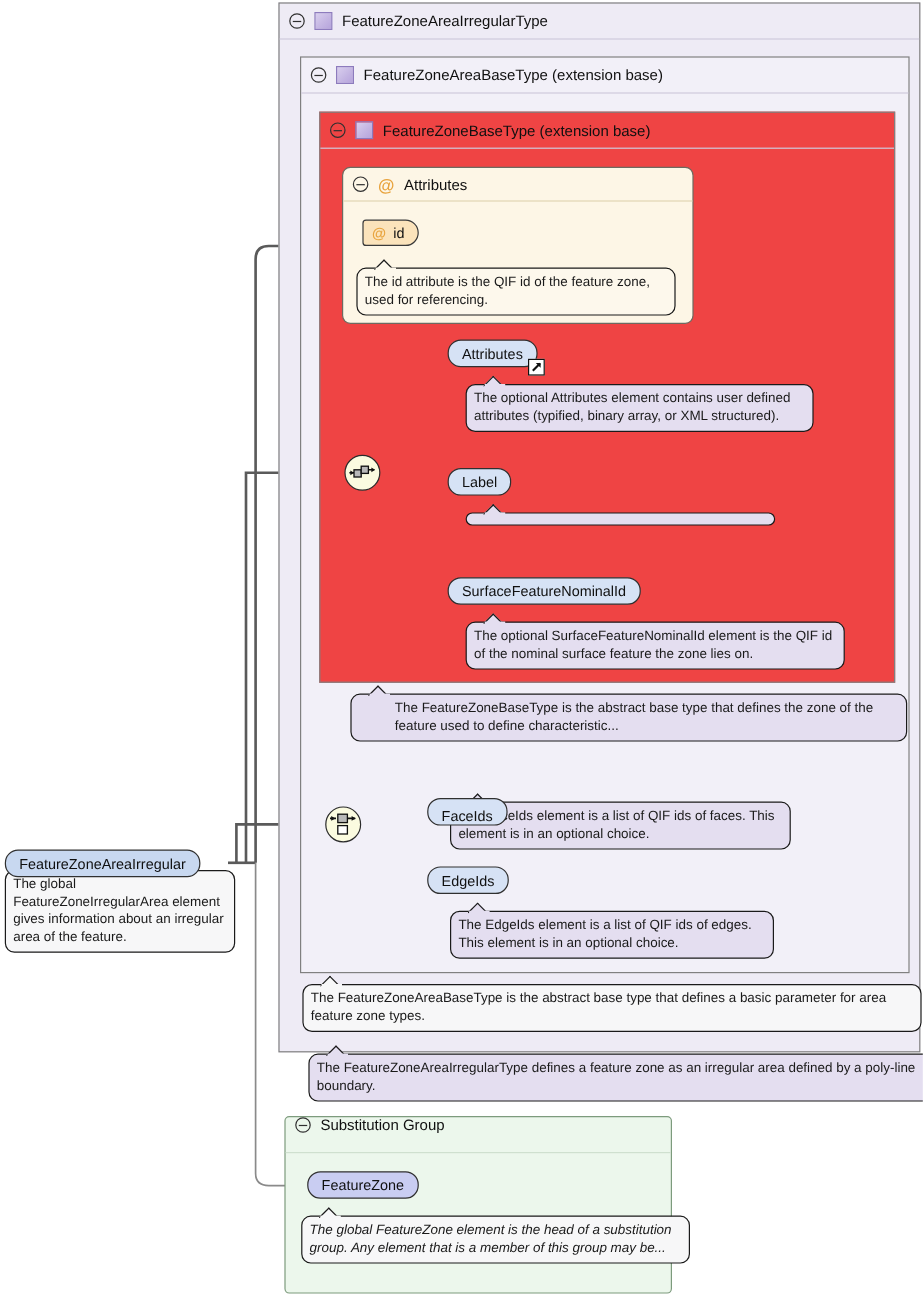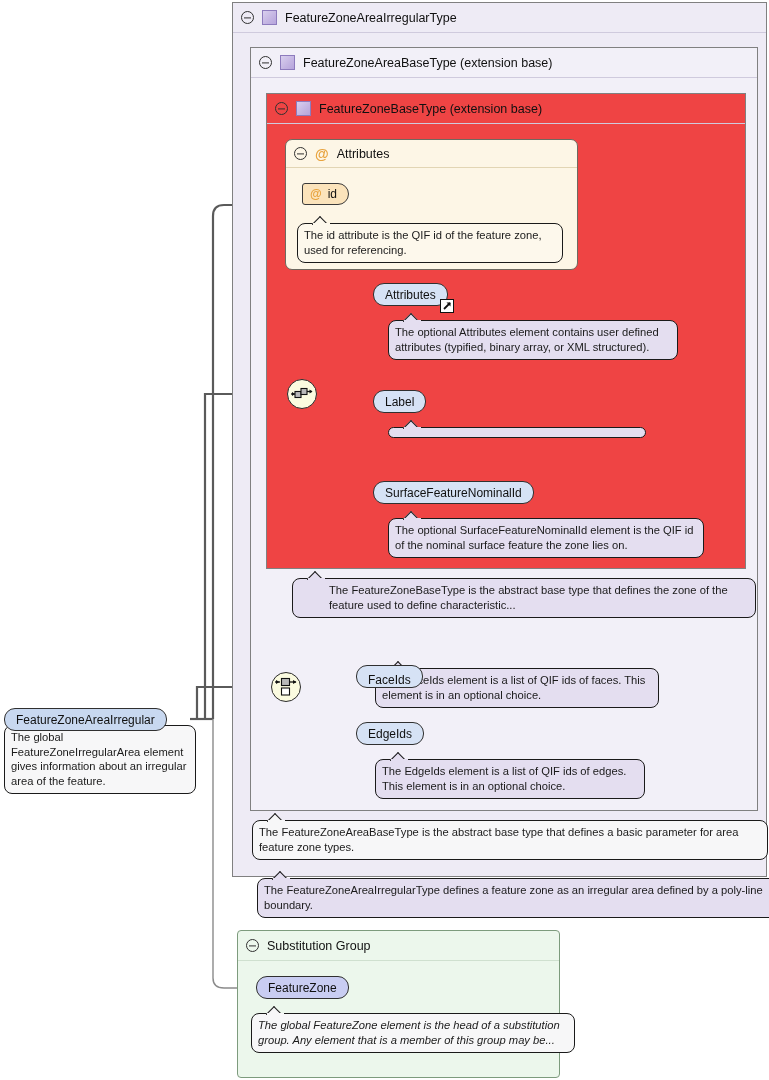--- a/index.html
+++ b/index.html
@@ -190,21 +190,21 @@
 
   
   .subbox {
     position: absolute;
     background: #ecf7ec;
     border: 1.5px solid #7d9b7d;
     border-radius: 4px;
     z-index: 2;
   }
   .subbox .sb-head {
-    display: flex; align-items: center;
+    display: flex; align-items: flex-start;
     height: 30px; padding-left: 8px; gap: 8px;
     border-bottom: 1px solid #cfe0cf;
   }
   .sb-title { font-size: 12.5px; }
 </style>
 </head>
 <body>
 
 
 

